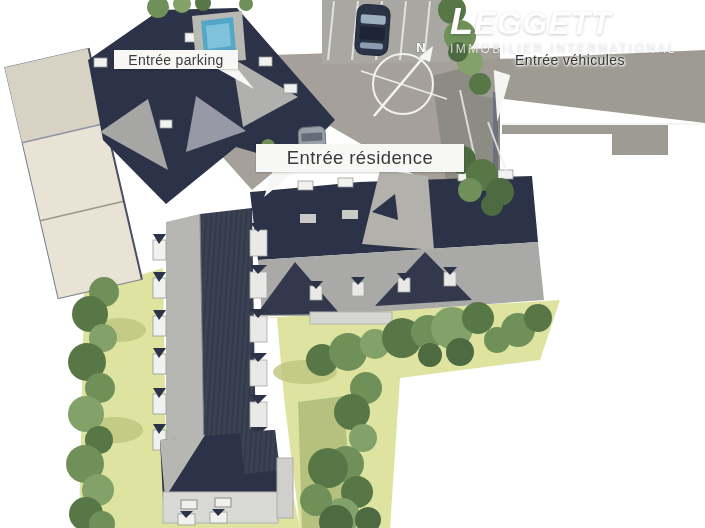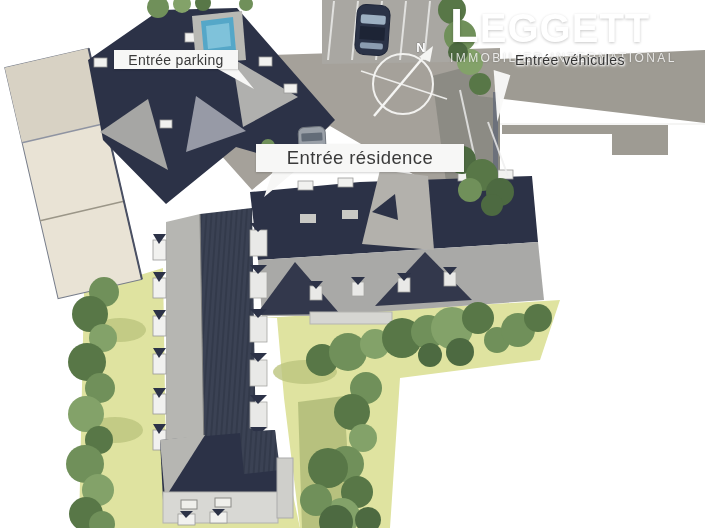--- a/index.html
+++ b/index.html
@@ -35,22 +35,22 @@
   #label-residence{left:256px;top:144px;width:208px;height:28px;font-size:18.5px;letter-spacing:.4px;}
   #label-vehicles{position:absolute;left:515px;top:52px;color:#333;font-size:14px;letter-spacing:.4px;
      text-shadow:0 0 2px #fff,0 0 4px #fff,1px 1px 2px #fff;white-space:nowrap;}
   .tail{position:absolute;background:var(--label-bg);}
   #tail-parking{left:216px;top:68px;width:38px;height:21px;clip-path:polygon(0 0,55% 0,100% 100%);}
   #tail-residence{left:262px;top:171px;width:36px;height:26px;clip-path:polygon(30% 0,92% 0,6% 100%);}
   #tail-vehicles{left:489px;top:70px;width:26px;height:52px;background:rgba(250,250,249,.95);
      clip-path:polygon(18% 0,82% 10%,32% 100%);}
 
   #logo{position:absolute;left:450px;top:2px;width:256px;}
-  .logo-name{color:var(--logo-white);font-weight:bold;font-size:40px;line-height:1.02;
-     letter-spacing:1px;white-space:nowrap;text-shadow:0 1px 3px rgba(0,0,0,.22);}
+  .logo-name{color:var(--logo-white);font-weight:bold;font-size:32px;line-height:1.02;
+     letter-spacing:1px;white-space:nowrap;text-shadow:0 1px 3px rgba(0,0,0,.22);font-style:italic;}
   .logo-name::first-letter{font-size:1.18em;}
   .logo-tagline{color:rgba(255,255,255,.8);font-size:12px;letter-spacing:2.4px;
      margin-top:1px;white-space:nowrap;text-shadow:0 0 2px rgba(0,0,0,.25);}
 </style>
 </head>
 <body>
 
 <div id="stage">
 
 <svg id="scene" width="705" height="528" viewBox="0 0 705 528" xmlns="http://www.w3.org/2000/svg">

